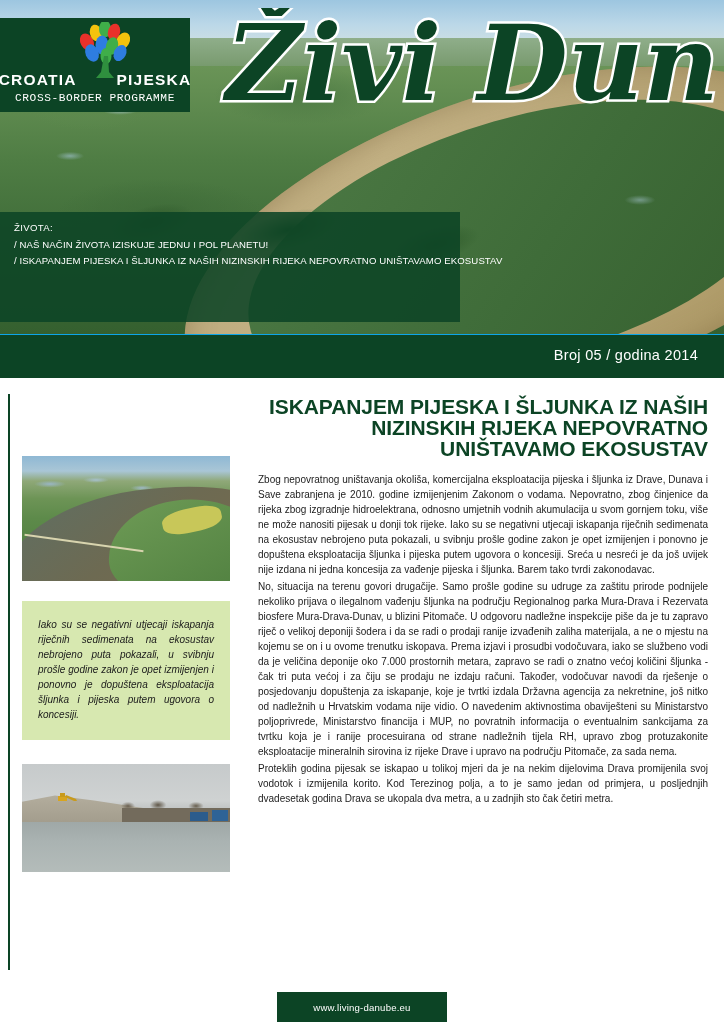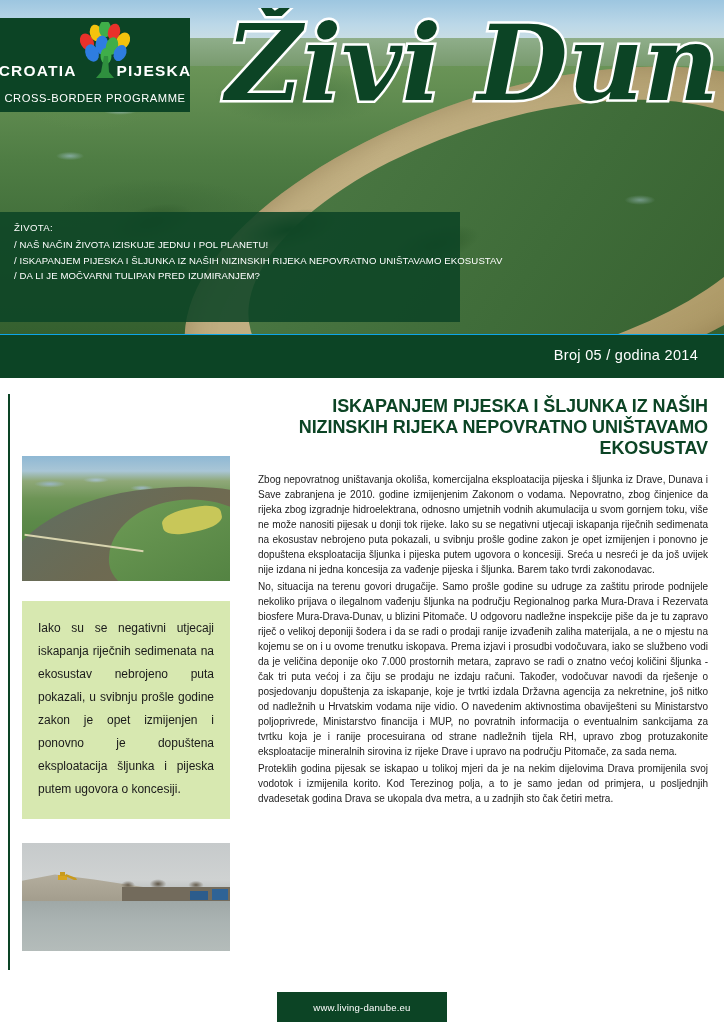--- a/index.html
+++ b/index.html
@@ -108,22 +108,23 @@
   .logo-names span {
     color: #ffffff;
     font-size: 15.5px;
     font-weight: bold;
     letter-spacing: 1.2px;
   }
   .logo-sub {
     color: #ffffff;
     font-size: 11.2px;
     letter-spacing: 0.55px;
-    margin-top: 12px;
+    margin-top: 3px;
     z-index: 2;
+    font-family: Liberation Mono, monospace;
   }
 
   
   .mast-title {
     position: absolute;
     left: 218px; top: 8px;
     width: 500px; height: 120px;
   }
   .mast-title svg { width: 100%; height: 100%; display: block; }
 
@@ -230,22 +231,23 @@
     transform: rotate(8deg);
   }
 
   .pullquote {
     width: 208px;
     margin-top: 20px;
     background: #d7e8b0;
     padding: 16px 16px 18px 16px;
   }
   .pullquote p {
-    font-size: 12px;
-    line-height: 23px;
+    font-size: 10px;
+    line-height: 15px;
+    font-style: italic;
     color: #1a1a1a;
     text-align: justify;
   }
 
   .side-photo-2 {
     height: 108px;
     margin-top: 24px;
     background: linear-gradient(to bottom, #c6cacb 0%, #cfd2d2 34%, #b9bdbc 46%, #9aa3a2 64%, #aab2b1 100%);
     position: relative;
     overflow: hidden;
@@ -289,21 +291,21 @@
   }
 
   
   .article {
     position: absolute;
     left: 258px; top: 18px;
     width: 450px;
   }
   .headline {
     color: #0c4425;
-    font-size: 18px;
+    font-size: 21px;
     font-weight: bold;
     line-height: 21px;
     text-align: right;
     letter-spacing: -0.1px;
     margin-bottom: 13px;
   }
   .article p {
     font-size: 10px;
     line-height: 15px;
     color: #1c1c1c;
@@ -373,21 +375,20 @@
     <div class="mast-title">
       <svg viewBox="0 0 500 120">
         <text x="8" y="92" font-family="DejaVu Serif, serif" font-size="104" font-style="italic" font-weight="bold" fill="#0c4425" stroke="#ffffff" stroke-width="5" paint-order="stroke fill">Živi Dunav</text>
       </svg>
     </div>
 
     <div class="toc">
       <div class="toc-heading">ŽIVOTA:</div>
       <div class="toc-item">/ NAŠ NAČIN ŽIVOTA IZISKUJE JEDNU I POL PLANETU!</div>
       <div class="toc-item">/ ISKAPANJEM PIJESKA I ŠLJUNKA IZ NAŠIH NIZINSKIH RIJEKA NEPOVRATNO UNIŠTAVAMO EKOSUSTAV</div>
-      <div class="toc-item">/ DA LI JE MOČVARNI TULIPAN PRED IZUMIRANJEM?</div>
     </div>
   </div>
 
   <div class="issue-bar">
     <div class="issue-text">Broj 05  /  godina 2014</div>
   </div>
 
   <div class="body-area">
     <div class="rule-left"></div>
 

